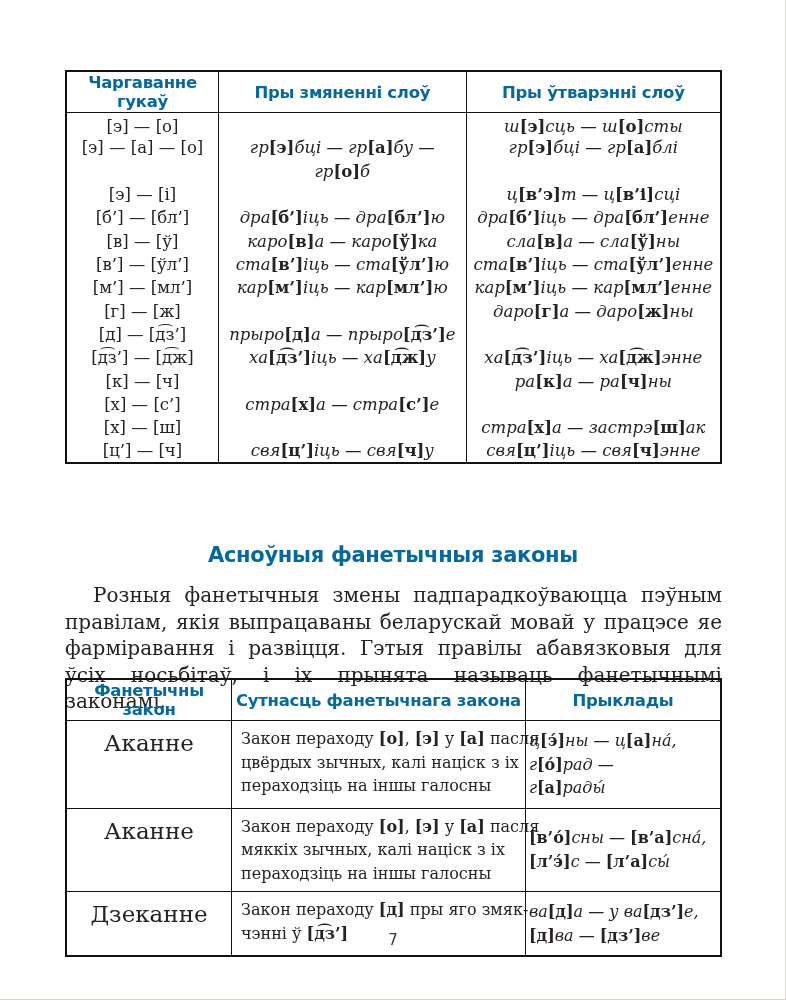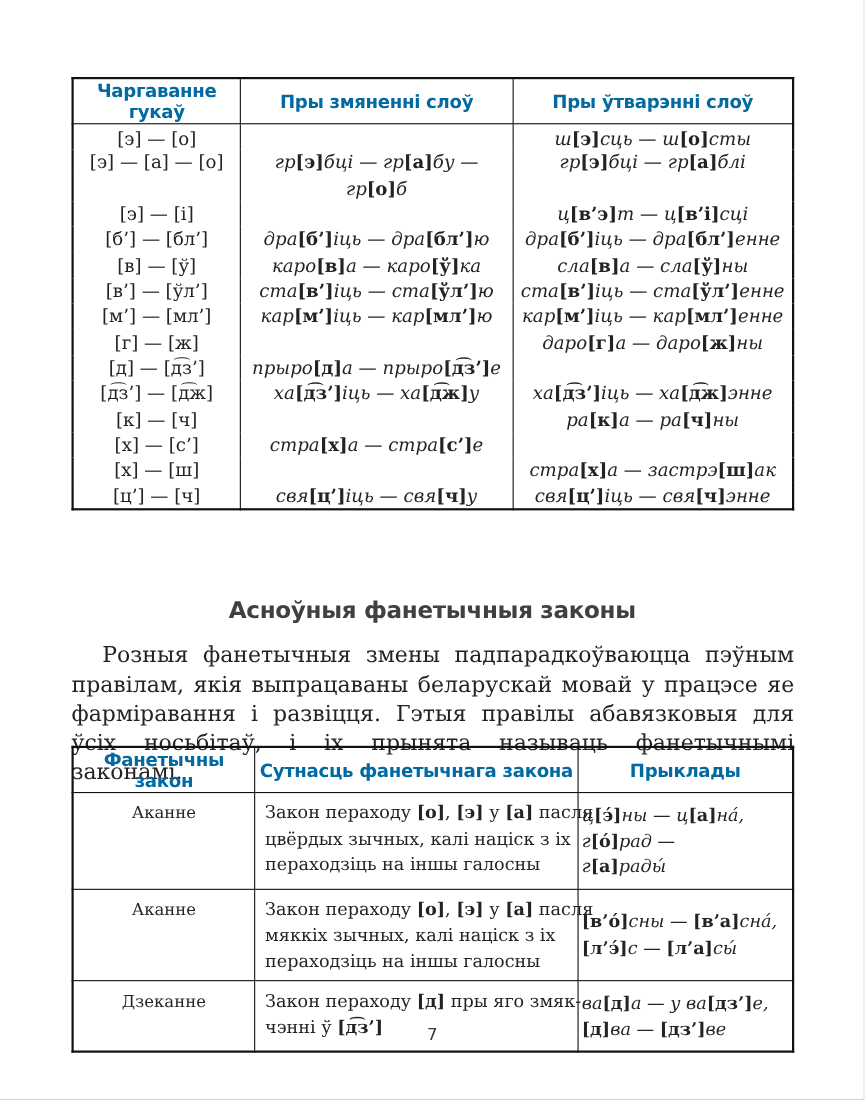--- a/index.html
+++ b/index.html
@@ -49,21 +49,21 @@
   .t1 tbody tr:first-child td{padding-top:4px;}
   
   .title{
     position:absolute;top:543px;left:0;
     width:786px;margin:0;
     text-align:center;
     font-family:"DejaVu Sans", sans-serif;
     font-weight:bold;
     font-size:21px;
     letter-spacing:-0.3px;
-    color:#404040;
+    color:#0369a1;
   }
   .para{
     position:absolute;top:582px;left:65px;
     width:657px;margin:0;
     font-size:20px;
     line-height:26.5px;
     text-align:justify;
     text-indent:28px;
     word-spacing:1px;
     color:#262220;
@@ -77,21 +77,21 @@
   .t2 th{height:31px;border:1px solid #14100e;}
   .t2 td{
     border:1px solid #14100e;
     font-size:16px;
     vertical-align:middle;
   }
   .t2 td.law{
     text-align:center;
     vertical-align:top;
     padding-top:9px;
-    font-size:15px;
+    font-size:23px;
   }
   .t2 td.ess{
     text-align:left;
     padding:6px 8px 6px 9px;
     vertical-align:top;
   }
   .t2 td.exa{
     text-align:left;
     padding:8px 3px;
   }

